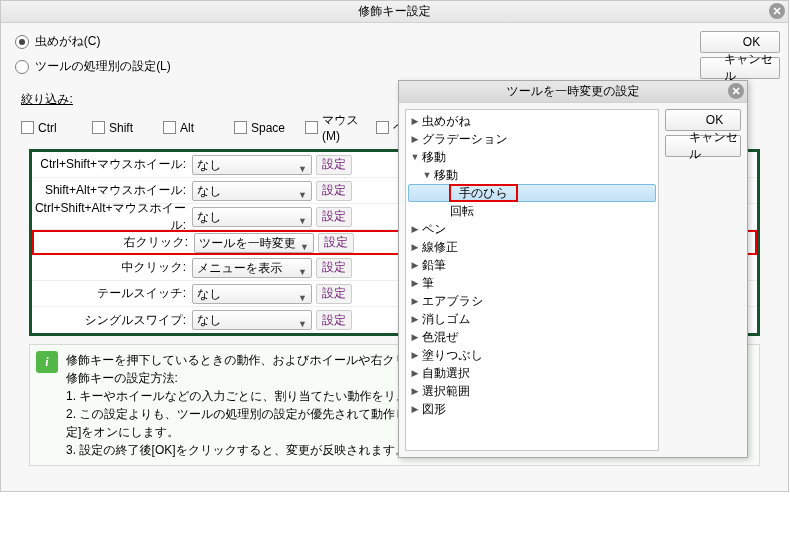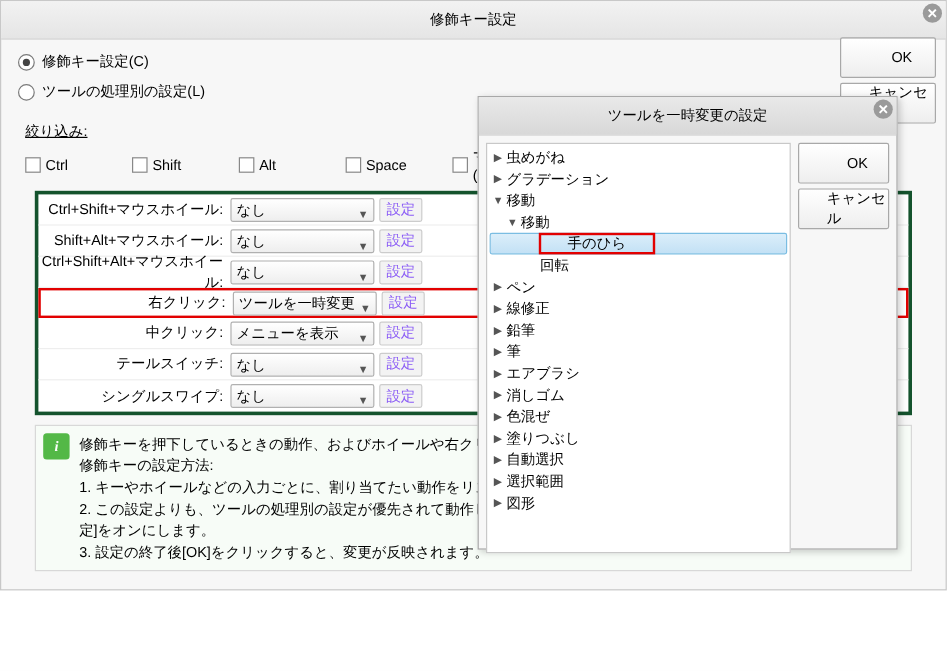--- a/index.html
+++ b/index.html
@@ -1,74 +1,74 @@
 <!DOCTYPE html>
 <html><head>
 <meta charset="utf-8">
 <style>
 * { box-sizing: border-box; margin: 0; padding: 0; font-family: "Meiryo", "Yu Gothic", sans-serif; font-size: 12px; }
 body { background: #fff; width: 790px; height: 559px; position: relative; overflow: hidden; }
 .outer { border: 1px solid #c8c8c8; width: 789px; height: 492px; position: absolute; left: 0; top: 0; background: #f7f7f7; }
-.title-bar { height: 32px; background: linear-gradient(#f2f2f2,#e5e5e5); border-bottom: 1px solid #d0d0d0; display: flex; align-items: center; justify-content: center; position: relative; }
+.title-bar { height: 22px; background: linear-gradient(#f2f2f2,#e5e5e5); border-bottom: 1px solid #d0d0d0; display: flex; align-items: center; justify-content: center; position: relative; }
 .title-bar .close { position: absolute; right: 3px; top: 2px; width: 16px; height: 16px; border-radius: 8px; background: #9a9a9a; display: flex; align-items: center; justify-content: center; color: #fff; font-size: 11px; font-weight: bold; cursor: pointer; }
 .btn-col { position: absolute; right: 8px; top: 30px; width: 80px; display: flex; flex-direction: column; gap: 4px; }
-.btn { height: 34px; border: 1px solid #a8a8a8; background: linear-gradient(#fff,#eee); border-radius: 2px; display: flex; align-items: center; justify-content: center; cursor: pointer; padding-left: 23px; }
+.btn { height: 22px; border: 1px solid #a8a8a8; background: linear-gradient(#fff,#eee); border-radius: 2px; display: flex; align-items: center; justify-content: center; cursor: pointer; padding-left: 23px; }
 .radio-row { display: flex; align-items: center; gap: 6px; margin: 2px 14px; }
 .radio { width: 14px; height: 14px; border-radius: 7px; border: 1px solid #7a7a7a; background: #fff; position: relative; }
 .radio.checked::after { content: ""; position: absolute; left: 3px; top: 3px; width: 6px; height: 6px; border-radius: 3px; background: #444; }
 .sec1 { margin-top: 10px; }
 .filter-label { margin: 16px 20px 4px; text-decoration: underline; }
-.checks { display: flex; gap: 24px; margin: 0 20px 6px; flex-wrap: wrap; }
+.checks { display: flex; gap: 6px; margin: 0 20px 6px; flex-wrap: wrap; }
 .chk { display: flex; align-items: center; gap: 4px; }
 .chk-box { width: 13px; height: 13px; border: 1px solid #888; background: #fff; }
 .chk span:last-child { width: 48px; }
 .map-panel { margin: 0 28px 6px; border: 3px solid #14532d; background: #fff; }
 .map-row { display: flex; align-items: center; height: 26px; border-bottom: 1px solid #eee; }
 .map-row:last-child { border-bottom: none; }
 .map-label { width: 160px; text-align: right; padding-right: 6px; }
 .map-select { width: 120px; height: 20px; border: 1px solid #b0b0b0; background: linear-gradient(#fff,#eee); display: flex; align-items: flex-end; padding: 0 4px; position: relative; border-radius: 2px; margin-right: 4px; }
 .map-select .tri { position: absolute; right: 4px; font-size: 9px; color: #555; }
-.setbtn { width: 36px; height: 20px; border: 1px solid #ccc; background: #f3f3f3; color: #8b5cf6; border-radius: 2px; display: flex; align-items: center; justify-content: center; }
+.setbtn { width: 36px; height: 20px; border: 1px solid #ccc; background: #f3f3f3; color: #701a75; border-radius: 2px; display: flex; align-items: center; justify-content: center; }
 .highlight-red { border: 2px solid #e20000; height: 25px; }
 .highlight-red .map-label { border: none; }
 .info-panel { display: flex; gap: 8px; margin: 8px 28px; border: 1px solid #d8d8d8; background: #f7fcf7; padding: 6px; }
 .info-icon { width: 22px; height: 22px; background: #53b847; border-radius: 3px; color: #fff; font-weight: bold; display: flex; align-items: center; justify-content: center; font-family: serif; font-style: italic; flex-shrink: 0; }
 .info-text { flex: 1; line-height: 1.5; }
 .info-text div { white-space: pre-wrap; }
 
 .popup { position: absolute; left: 398px; top: 80px; width: 350px; height: 378px; background: #f7f7f7; border: 1px solid #a8a8a8; box-shadow: 2px 2px 6px rgba(0,0,0,.2); }
 .popup .title-bar { background: linear-gradient(#e9e9e9,#d8d8d8); }
 .pop-body { display: flex; padding: 6px; gap: 6px; height: calc(100% - 22px); }
 .tree { flex: 1; background: #fff; border: 1px solid #c8c8c8; overflow: auto; padding: 2px; }
 .tree-item { height: 18px; display: flex; align-items: center; cursor: pointer; }
 .tree-item .arrow { width: 14px; display: inline-flex; justify-content: center; font-size: 9px; color: #555; }
 .tree-item.depth1 { padding-left: 12px; }
 .tree-item.depth2 { padding-left: 28px; }
 .tree-item.selected { background: linear-gradient(#dbeefa,#c3e1f5); border: 1px solid #7abde2; border-radius: 2px; height: 18px; }
-.tree-item .red-box { border: 2px solid #e20000; padding: 0 22px; line-height: 14px; margin-left: -2px; }
+.tree-item .red-box { border: 2px solid #e20000; padding: 0 8px; line-height: 14px; margin-left: -2px; }
 .pop-btns { width: 76px; display: flex; flex-direction: column; gap: 4px; }
 </style>
 </head>
 <body>
 
 <div class="outer">
   <div class="title-bar">
     <span>修飾キー設定</span>
     <div class="close">✕</div>
   </div>
 
   <div class="btn-col">
     <div class="btn">OK</div>
     <div class="btn">キャンセル</div>
   </div>
 
   <div class="sec1">
     <div class="radio-row">
       <div class="radio checked"></div>
-      <span>修飾キー設定(C)</span>
+      <span>虫めがね(C)</span>
     </div>
     <div class="radio-row" style="margin-top:8px">
       <div class="radio"></div>
       <span>ツールの処理別の設定(L)</span>
     </div>
   </div>
 
   <div class="filter-label">絞り込み:</div>
   <div class="checks" id="checks">
       <div class="chk">

